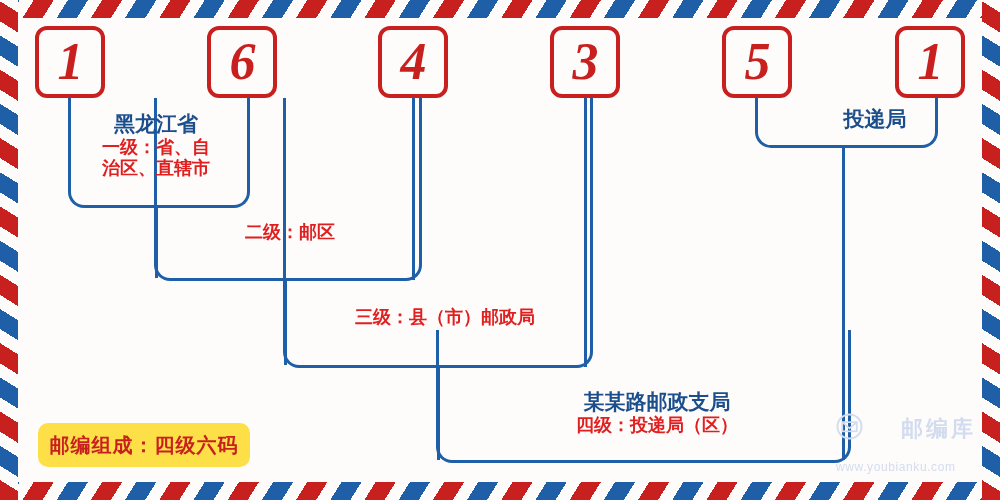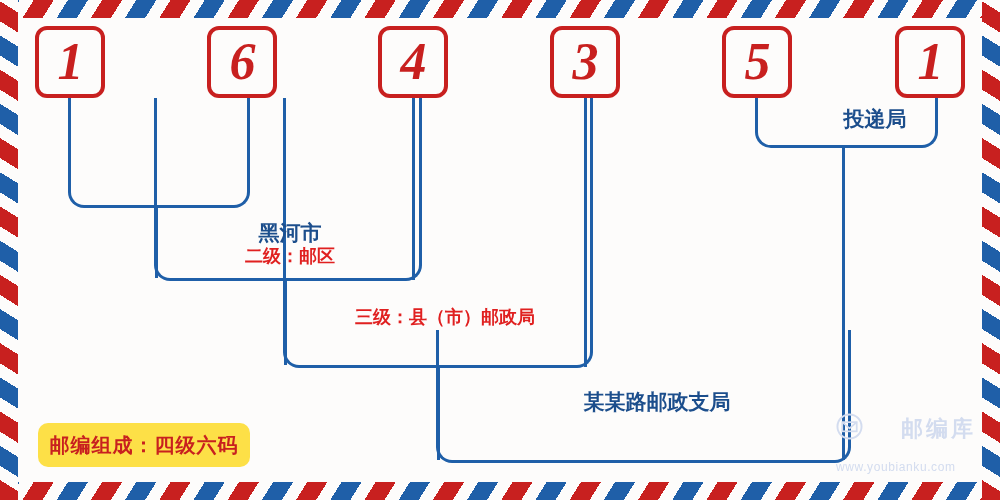--- a/index.html
+++ b/index.html
@@ -227,32 +227,37 @@
   <div class="digit-box" style="left:550px; top:26px;">
     <div class="digit-glyph">3</div>
   </div>
   <div class="digit-box" style="left:722px; top:26px;">
     <div class="digit-glyph">5</div>
   </div>
   <div class="digit-box" style="left:895px; top:26px;">
     <div class="digit-glyph">1</div>
   </div>
 
+  <div class="label-group" style="left:80px; top:113px; width:152px;">
+    <div class="label-name">黑龙江省</div>
+    <div class="label-level nowrap">一级：省、自</div>
+    <div class="label-level nowrap">治区、直辖市</div>
+  </div>
 
   <div class="label-group" style="left:190px; top:222px; width:200px;">
-    <div class="label-name">黑河市</div>
     <div class="label-level nowrap">二级：邮区</div>
   </div>
 
   <div class="label-group" style="left:315px; top:307px; width:260px;">
     <div class="label-level nowrap">三级：县（市）邮政局</div>
   </div>
 
   <div class="label-group" style="left:527px; top:391px; width:260px;">
     <div class="label-name">某某路邮政支局</div>
+    <div class="label-level nowrap">四级：投递局（区）</div>
   </div>
 
   <div class="label-group" style="left:800px; top:108px; width:150px;">
     <div class="label-name">投递局</div>
   </div>
 
   <div id="composition-badge">
     <span class="badge-text">邮编组成：四级六码</span>
   </div>
 

